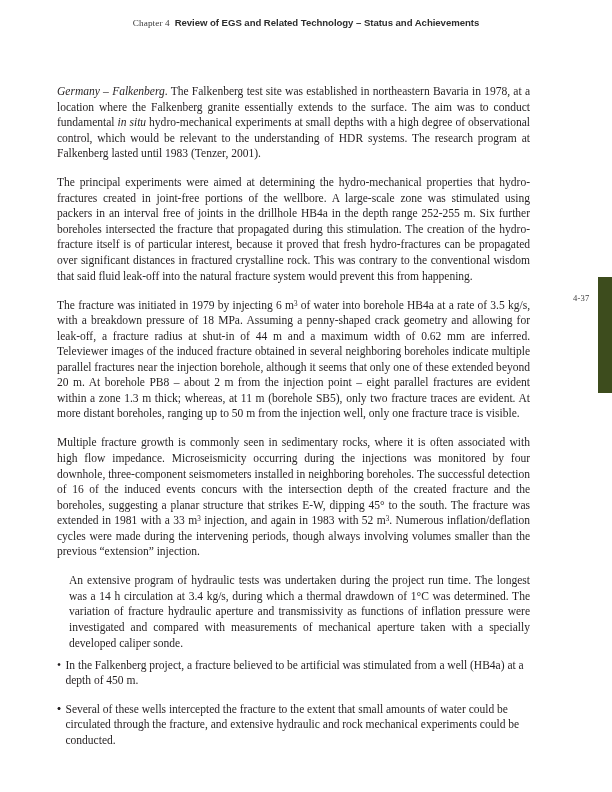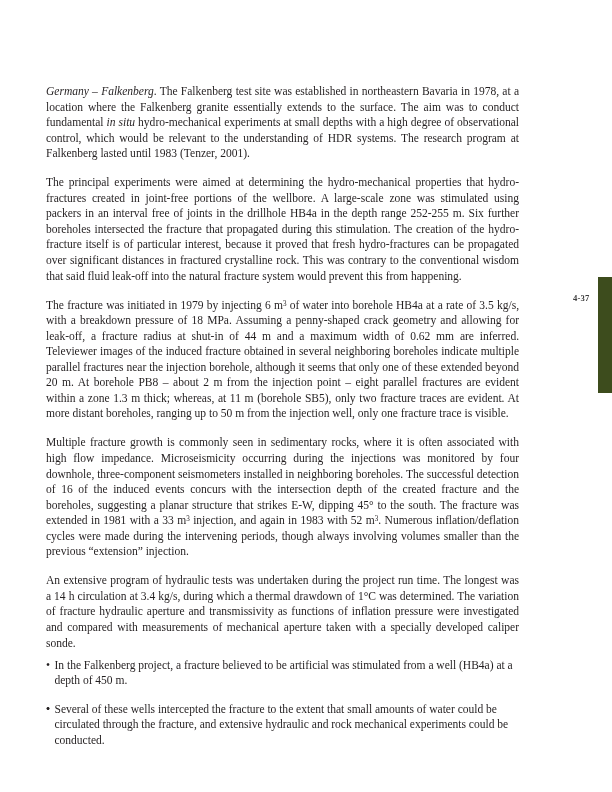--- a/index.html
+++ b/index.html
@@ -49,52 +49,52 @@
 
   
   .folio {
     position: absolute;
     left: 573px;
     top: 293px;
     font-family: "Liberation Serif", "DejaVu Serif", serif;
     font-size: 8.6px;
     color: #3d3d3d;
     letter-spacing: 0.2px;
-    font-weight: bold;
   }
 
   
   .thumb-tab {
     position: absolute;
     left: 598px;
     top: 277px;
     width: 14px;
     height: 116px;
     background: #3d4c1d;
   }
 
   
   .column {
     position: absolute;
-    left: 46px;
+    left: 57px;
     top: 84px;
     width: 473px;
   }
 
   p.body-par {
     margin: 0 0 13.5px 0;
     font-size: 11.55px;
     line-height: 15.55px;
     text-align: justify;
     text-justify: inter-word;
     letter-spacing: -0.02px;
     word-spacing: 0.02px;
   }
   p.body-par:last-of-type {
     margin-bottom: 0;
+    margin-left: 12px;
   }
 
   .i { font-style: italic; }
 
   sup {
     font-size: 0.62em;
     vertical-align: 0.42em;
     line-height: 0;
   }
 
@@ -124,20 +124,23 @@
     line-height: 15.55px;
   }
 
   .spacer-before-list { height: 6.5px; }
 </style>
 </head>
 <body style="background: rgb(255, 255, 255); color: rgb(35, 31, 32);">
 
 <div class="page">
 
+  <div class="running-head">
+    <span class="chapter-label">Chapter 4</span><span class="chapter-title">Review of EGS and Related Technology – Status and Achievements</span>
+  </div>
 
   <div class="folio">4-37</div>
 
   <div class="thumb-tab" style="background: rgb(61, 76, 29);"></div>
 
   <div class="column">
 
     <p class="body-par"><span class="i">Germany – Falkenberg</span><span>. The Falkenberg test site was established in northeastern Bavaria in 1978, at a location where the Falkenberg granite essentially extends to the surface. The aim was to conduct fundamental </span><span class="i">in situ</span><span> hydro-mechanical experiments at small depths with a high degree of observational control, which would be relevant to the understanding of HDR systems. The research program at Falkenberg lasted until 1983 (Tenzer, 2001).</span></p>
 
     <p class="body-par"><span>The principal experiments were aimed at determining the hydro-mechanical properties that hydro-fractures created in joint-free portions of the wellbore. A large-scale zone was stimulated using packers in an interval free of joints in the drillhole HB4a in the depth range 252-255 m. Six further boreholes intersected the fracture that propagated during this stimulation. The creation of the hydro-fracture itself is of particular interest, because it proved that fresh hydro-fractures can be propagated over significant distances in fractured crystalline rock. This was contrary to the conventional wisdom that said fluid leak-off into the natural fracture system would prevent this from happening.</span></p>

